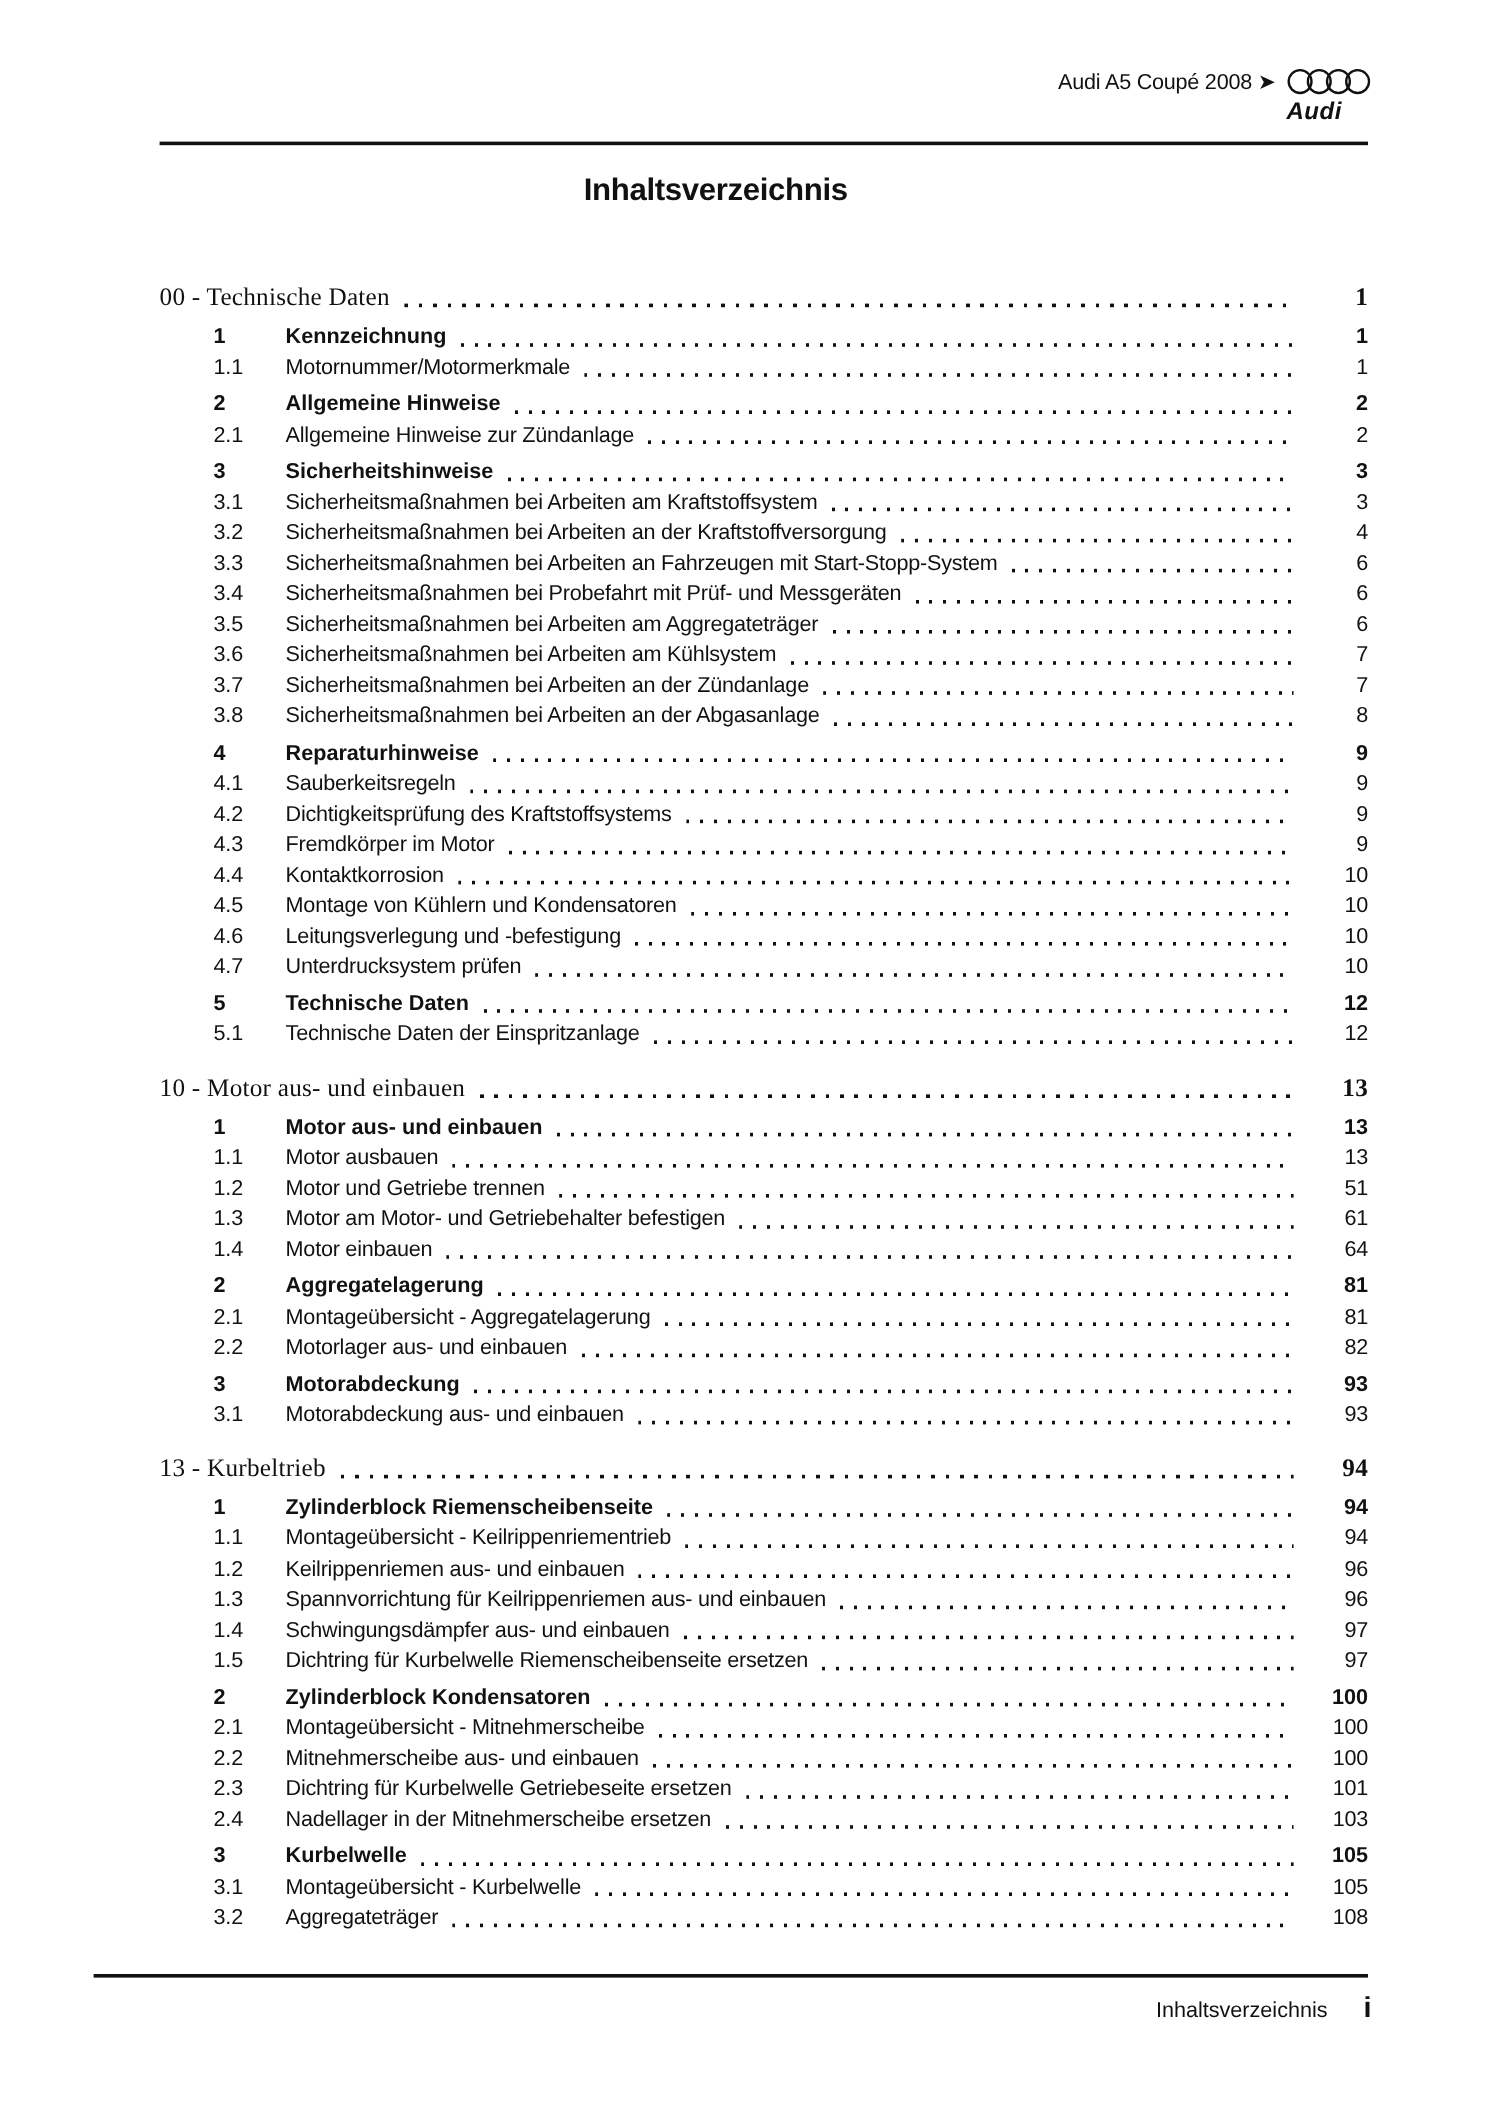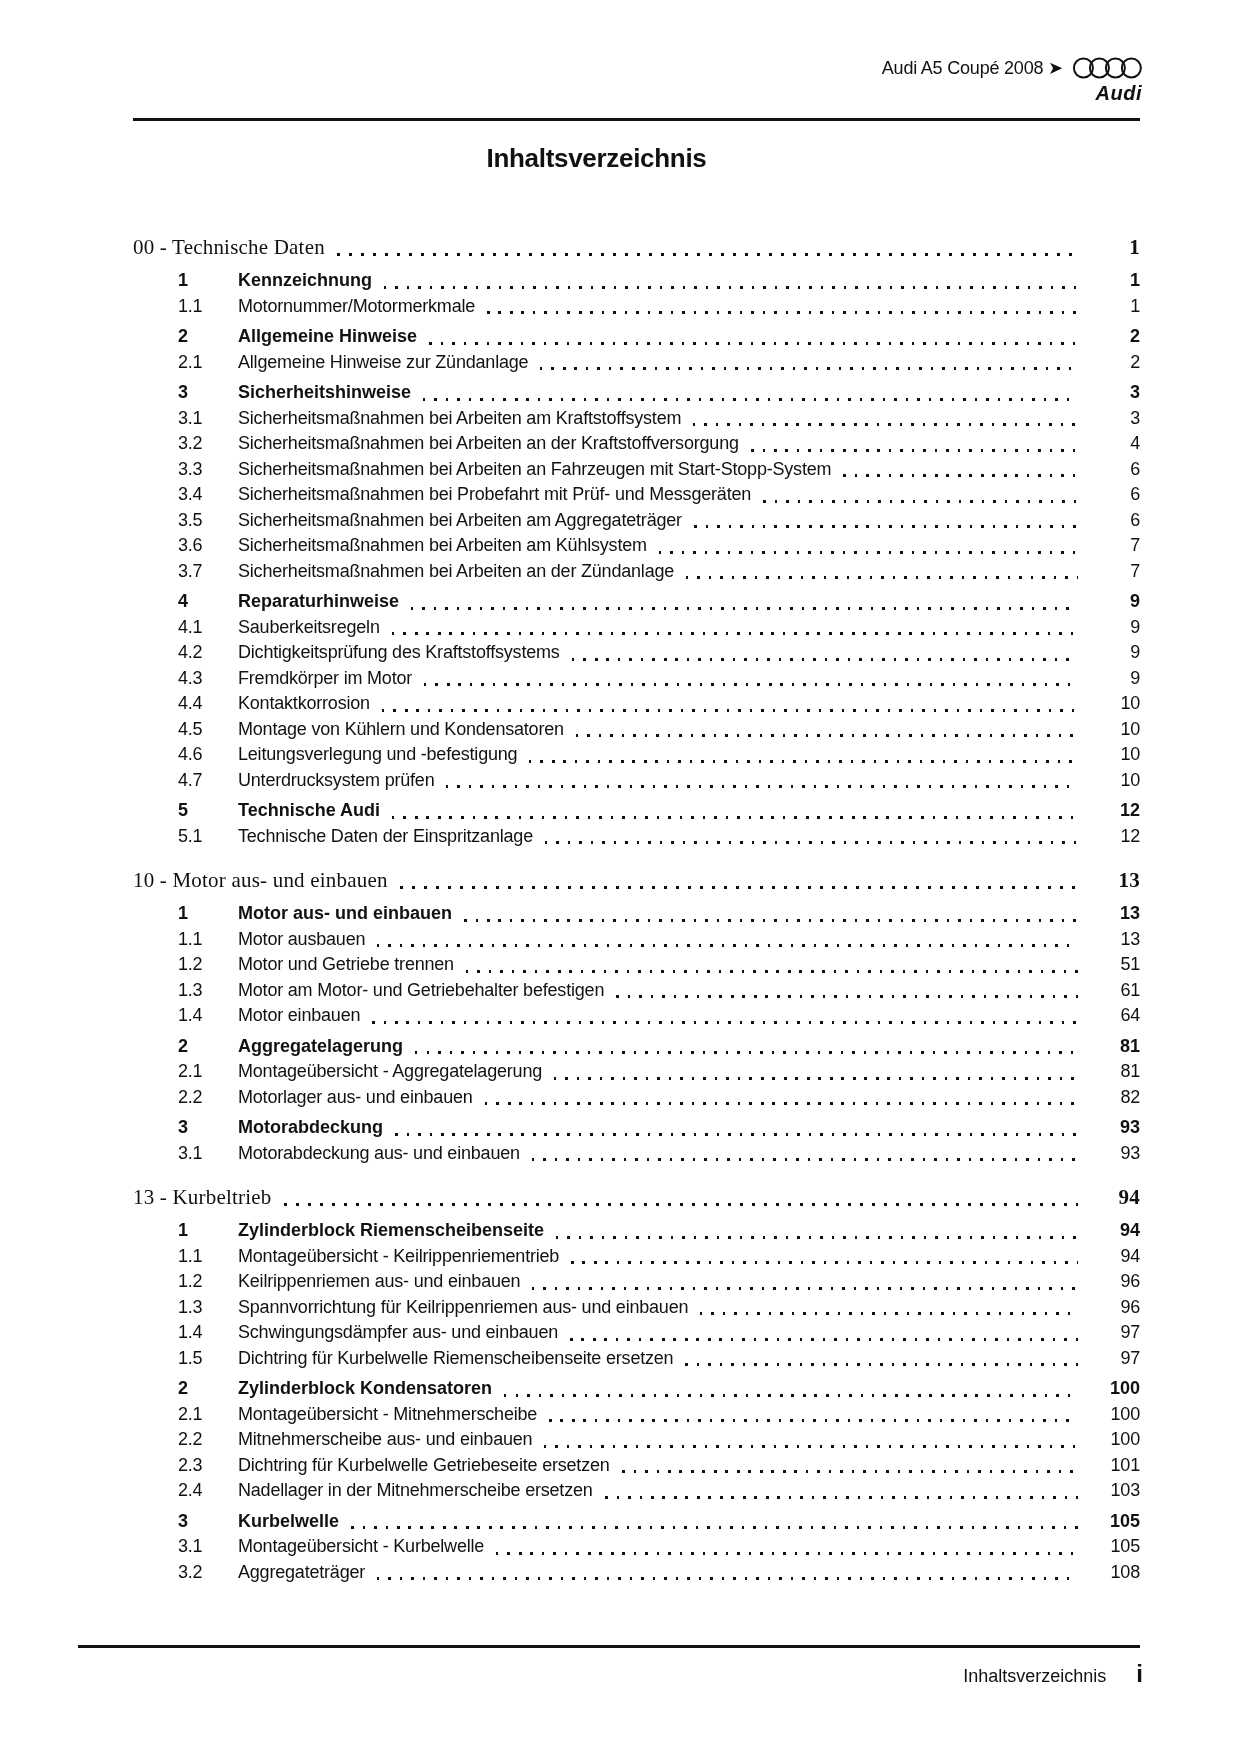--- a/index.html
+++ b/index.html
@@ -15,21 +15,21 @@
   
   .header-text {
     position:absolute; top:54px; right:177px;
     text-align:right;
     font-size:18px; line-height:28px;
     letter-spacing:-0.2px;
     white-space:nowrap;
   }
   .brand {
     position:absolute; top:56px; right:98px;
-    display:flex; flex-direction:column; align-items:flex-end; gap:3px;
+    display:flex; flex-direction:column; gap:3px;
   }
   .brand svg { display:block; }
   .brand-word {
     font-size:20px; font-weight:bold; font-style:italic;
     letter-spacing:0.5px; line-height:20px;
   }
   .header-rule {
     position:absolute; top:118px; left:133px; right:100px;
     height:3px; background:#111;
   }
@@ -168,20 +168,26 @@
         <span class="label">Sicherheitsmaßnahmen bei Arbeiten am Kühlsystem</span>
         <div class="leader"></div>
         <span class="page-num">7</span>
       </div>
       <div class="toc-row lvl2">
         <span class="num">3.7</span>
         <span class="label">Sicherheitsmaßnahmen bei Arbeiten an der Zündanlage</span>
         <div class="leader"></div>
         <span class="page-num">7</span>
       </div>
+      <div class="toc-row lvl2">
+        <span class="num">3.8</span>
+        <span class="label">Sicherheitsmaßnahmen bei Arbeiten an der Abgasanlage</span>
+        <div class="leader"></div>
+        <span class="page-num">8</span>
+      </div>
       <div class="toc-row lvl1">
         <span class="num">4</span>
         <span class="label">Reparaturhinweise</span>
         <div class="leader"></div>
         <span class="page-num">9</span>
       </div>
       <div class="toc-row lvl2">
         <span class="num">4.1</span>
         <span class="label">Sauberkeitsregeln</span>
         <div class="leader"></div>
@@ -218,21 +224,21 @@
         <span class="page-num">10</span>
       </div>
       <div class="toc-row lvl2">
         <span class="num">4.7</span>
         <span class="label">Unterdrucksystem prüfen</span>
         <div class="leader"></div>
         <span class="page-num">10</span>
       </div>
       <div class="toc-row lvl1">
         <span class="num">5</span>
-        <span class="label">Technische Audi</span>
+        <span class="label">Technische Daten</span>
         <div class="leader"></div>
         <span class="page-num">12</span>
       </div>
       <div class="toc-row lvl2">
         <span class="num">5.1</span>
         <span class="label">Technische Daten der Einspritzanlage</span>
         <div class="leader"></div>
         <span class="page-num">12</span>
       </div>
       <div class="toc-row lvl0">

